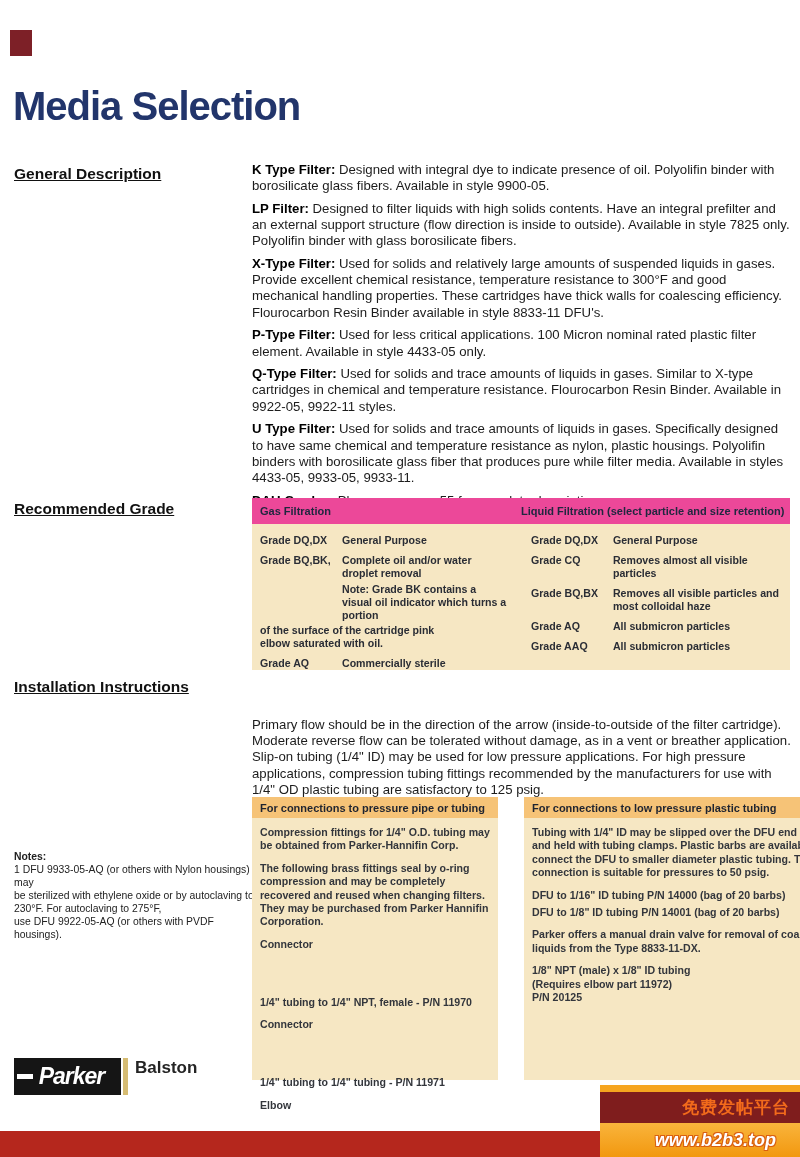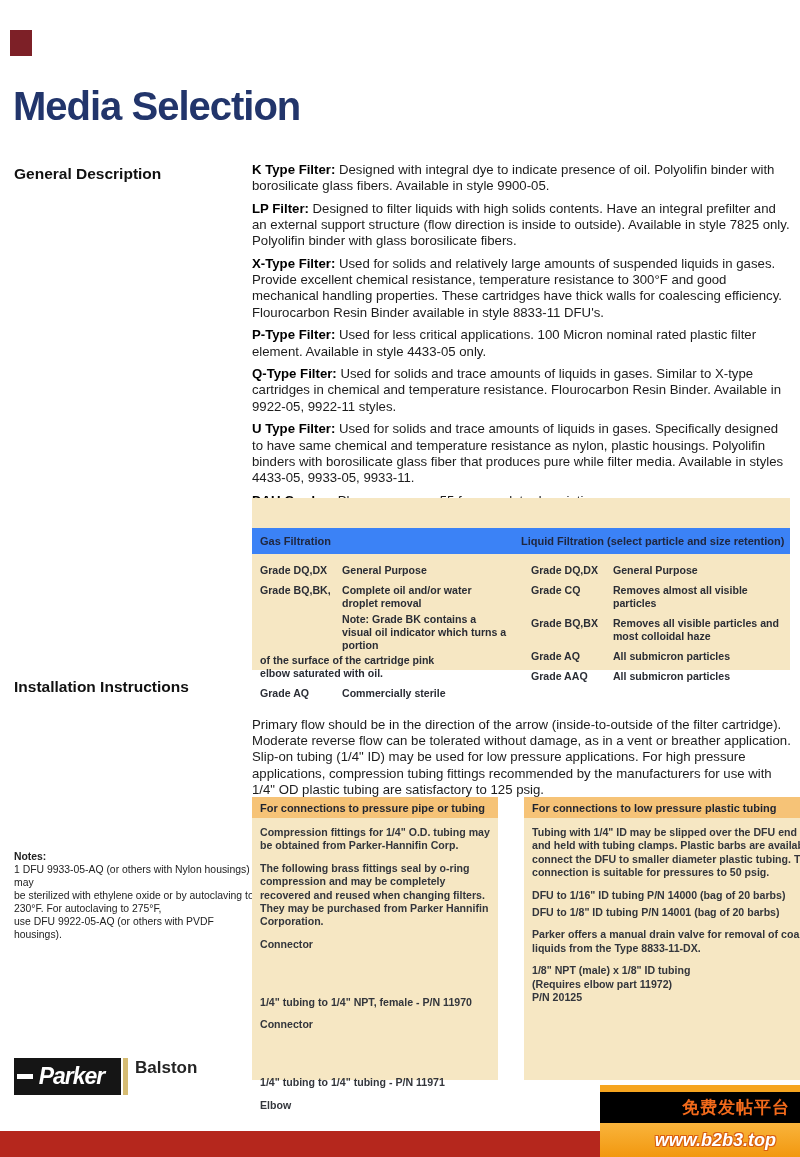--- a/index.html
+++ b/index.html
@@ -8,29 +8,29 @@
     position:relative; width:800px; height:1157px; margin:0 auto;
     background:#ffffff; overflow:hidden;
     font-family:"Liberation Sans", sans-serif; color:#1c1c1c;
   }
   .corner-square { position:absolute; left:10px; top:30px; width:22px; height:26px; background:#7d2027; }
   .page-title {
     position:absolute; left:13px; top:84px; font-size:40px; font-weight:bold;
     color:#22356b; letter-spacing:-1px;
   }
   .side-heading {
-    position:absolute; left:14px; width:232px; font-size:15.5px; font-weight:bold; color:#111;
+    position:absolute; left:14px; width:232px; font-size:15.5px; font-weight:bold; color:#111;text-decoration:underline;
   }
   .gd-col { position:absolute; left:252px; top:162px; width:538px; }
   .gd-col p { font-size:13.2px; line-height:16.2px; margin-bottom:6.5px; color:#1c1c1c; }
   .gd-col b { color:#000; }
 
   
   .rg-table { position:absolute; left:252px; top:498px; width:538px; height:172px; background:#f6e7c3; }
-  .rg-head { display:flex; height:26px; background:#3b82f6; align-items:center;margin-top:30px; }
+  .rg-head { display:flex; height:26px; background:#ec4899; align-items:center; }
   .rg-head .cell { font-size:11px; font-weight:bold; color:#20273f; }
   .rg-head .c1 { width:48.5%; padding-left:8px; }
   .rg-head .c2 { width:51.5%; padding-left:8px; }
   .rg-body { display:flex; padding-top:10px; }
   .rg-col { font-size:10.6px; line-height:13px; font-weight:bold; color:#2a2d35; }
   .rg-col.left  { width:48.5%; padding-left:8px; padding-right:6px; }
   .rg-col.right { width:51.5%; padding-left:18px; padding-right:8px; }
   .rg-row { display:flex; margin-bottom:7px; }
   .rg-row .lbl { flex:0 0 82px; }
   .rg-row .dsc { flex:1; }
@@ -66,38 +66,39 @@
   .logo-black { position:relative; width:107px; height:37px; background:#151515; display:flex; align-items:center; justify-content:center; }
   .logo-black .dash { position:absolute; left:3px; top:16px; width:16px; height:5px; background:#ffffff; }
   .logo-black .word { color:#ffffff; font-size:23px; font-weight:bold; font-style:italic; letter-spacing:-1px; padding-left:8px; }
   .logo-gold { width:5px; height:37px; background:#d6bc73; margin-left:2px; }
   .logo-balston { font-size:17px; font-weight:bold; color:#242424; margin-left:7px; }
 
   
   .bottom-bar { position:absolute; left:0; bottom:0; width:800px; height:26px; background:#b5271d; }
   .watermark { position:absolute; right:0; bottom:0; width:200px; height:72px; z-index:5; }
   .wm-strip { height:7px; background:#f6a51f; }
-  .wm-white { height:31px; background:#000000; display:flex; align-items:center; justify-content:flex-end; padding-right:10px; }
+  .wm-white { height:31px; background:#7f1d1d; display:flex; align-items:center; justify-content:flex-end; padding-right:10px; }
   .wm-white .cn { font-size:17px; font-weight:bold; color:#f26a1b; letter-spacing:1px; }
   .wm-orange { height:34px; background:linear-gradient(#f9b43c,#f2980f); display:flex; align-items:center; justify-content:flex-end; padding-right:24px; }
   .wm-orange .url {
     font-size:18px; font-weight:bold; font-style:italic; color:#ffffff;
     text-shadow:1px 1px 0 #d95f10, -1px 1px 0 #d95f10, 1px -1px 0 #d95f10, -1px -1px 0 #d95f10;
   }
 </style>
 </head>
 <body>
 
 <div class="page">
 
   <div class="corner-square"></div>
 
   <div class="page-title">Media Selection</div>
 
   <div class="side-heading" style="top:165px;">General Description</div>
+  <div class="side-heading" style="top:500px;">Recommended Grade</div>
   <div class="side-heading" style="top:678px;">Installation Instructions</div>
 
   <div class="gd-col">
     <p><b>K Type Filter:</b> <span>Designed with integral dye to indicate presence of oil.  Polyolifin binder with borosilicate glass fibers.  Available in style 9900-05.</span></p>
     <p><b>LP Filter:</b> <span>Designed to filter liquids with high solids contents.  Have an integral prefilter and an external support structure (flow direction is inside to outside).  Available in style 7825 only.  Polyolifin binder with glass borosilicate fibers.</span></p>
     <p><b>X-Type Filter:</b> <span>Used for solids and relatively large amounts of suspended liquids in gases.  Provide excellent chemical resistance, temperature resistance to 300°F and good mechanical handling properties.  These cartridges have thick walls for coalescing efficiency.  Flourocarbon Resin Binder available in style 8833-11 DFU's.</span></p>
     <p><b>P-Type Filter:</b> <span>Used for less critical applications.  100 Micron nominal rated plastic filter element.  Available in style 4433-05 only.</span></p>
     <p><b>Q-Type Filter:</b> <span>Used for solids and trace amounts of liquids in gases.  Similar to X-type cartridges in chemical and temperature resistance.  Flourocarbon Resin Binder.  Available in 9922-05, 9922-11 styles.</span></p>
     <p><b>U Type Filter:</b> <span>Used for solids and trace amounts of liquids in gases.  Specifically designed to have same chemical and temperature resistance as nylon, plastic housings. Polyolifin binders with borosilicate glass fiber that produces pure while filter media. Available in styles 4433-05, 9933-05, 9933-11.</span></p>
     <p><b>DAU Grades:</b> <span>Please see page 55 for complete description.</span></p>

